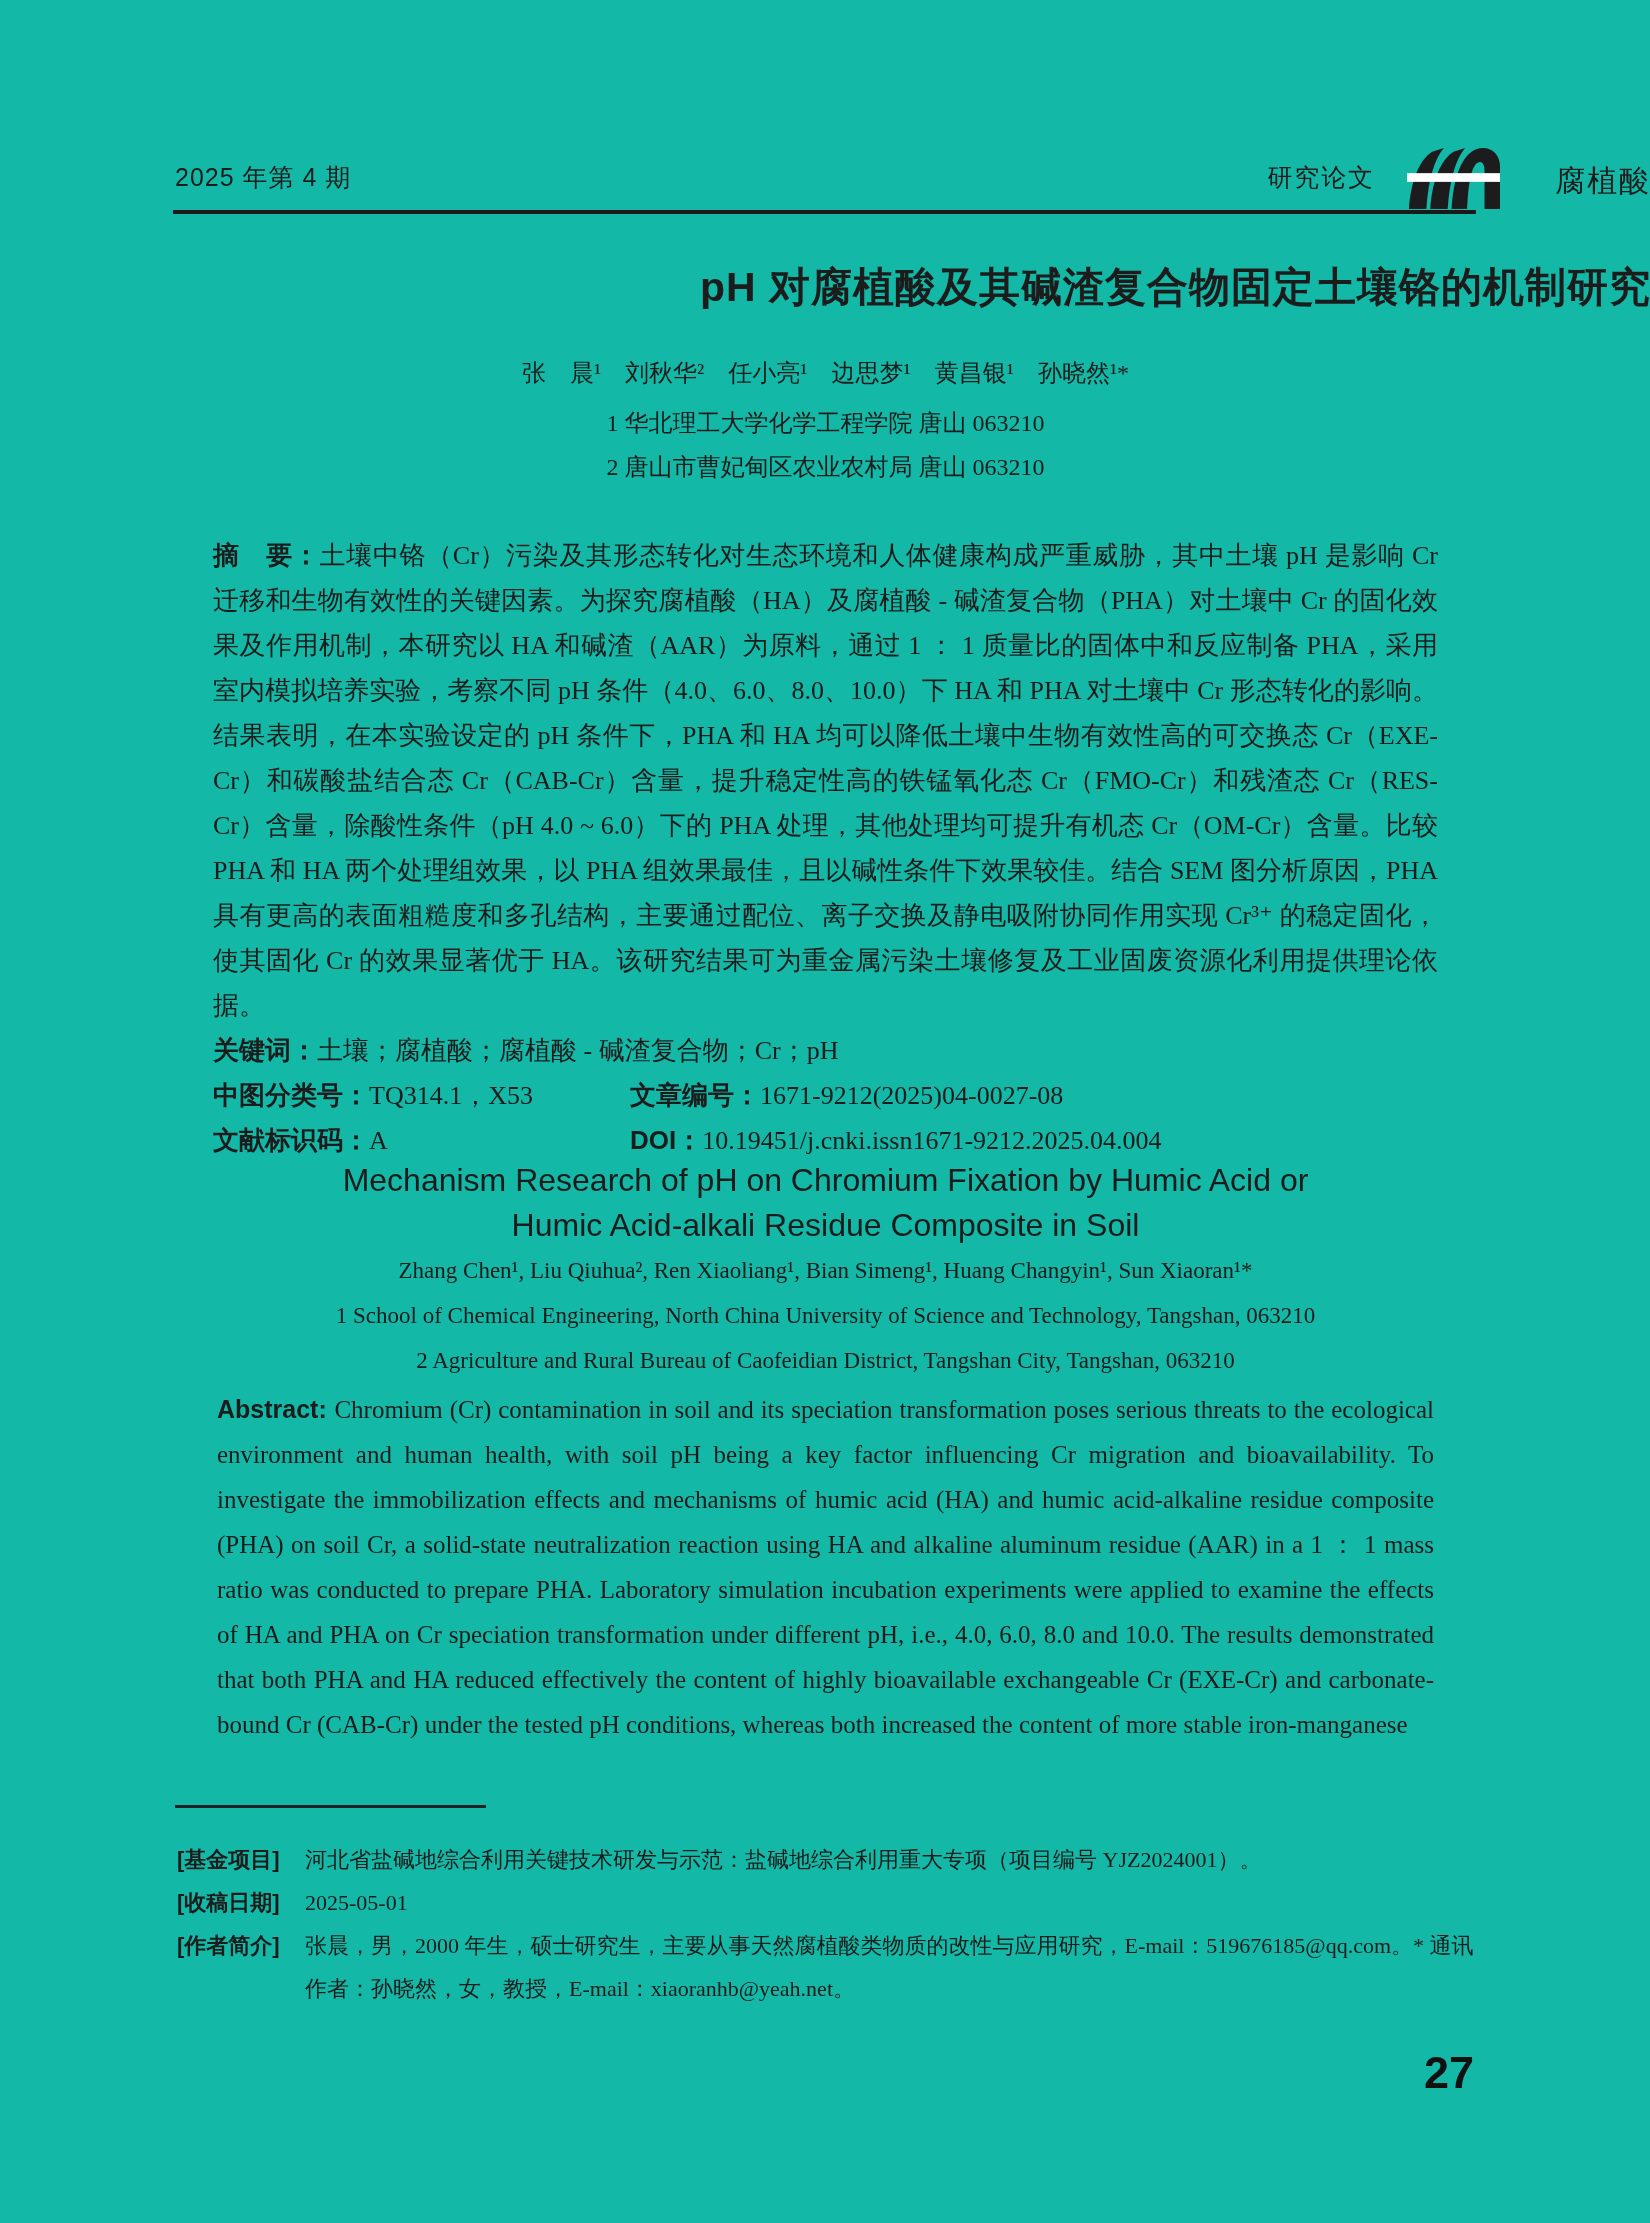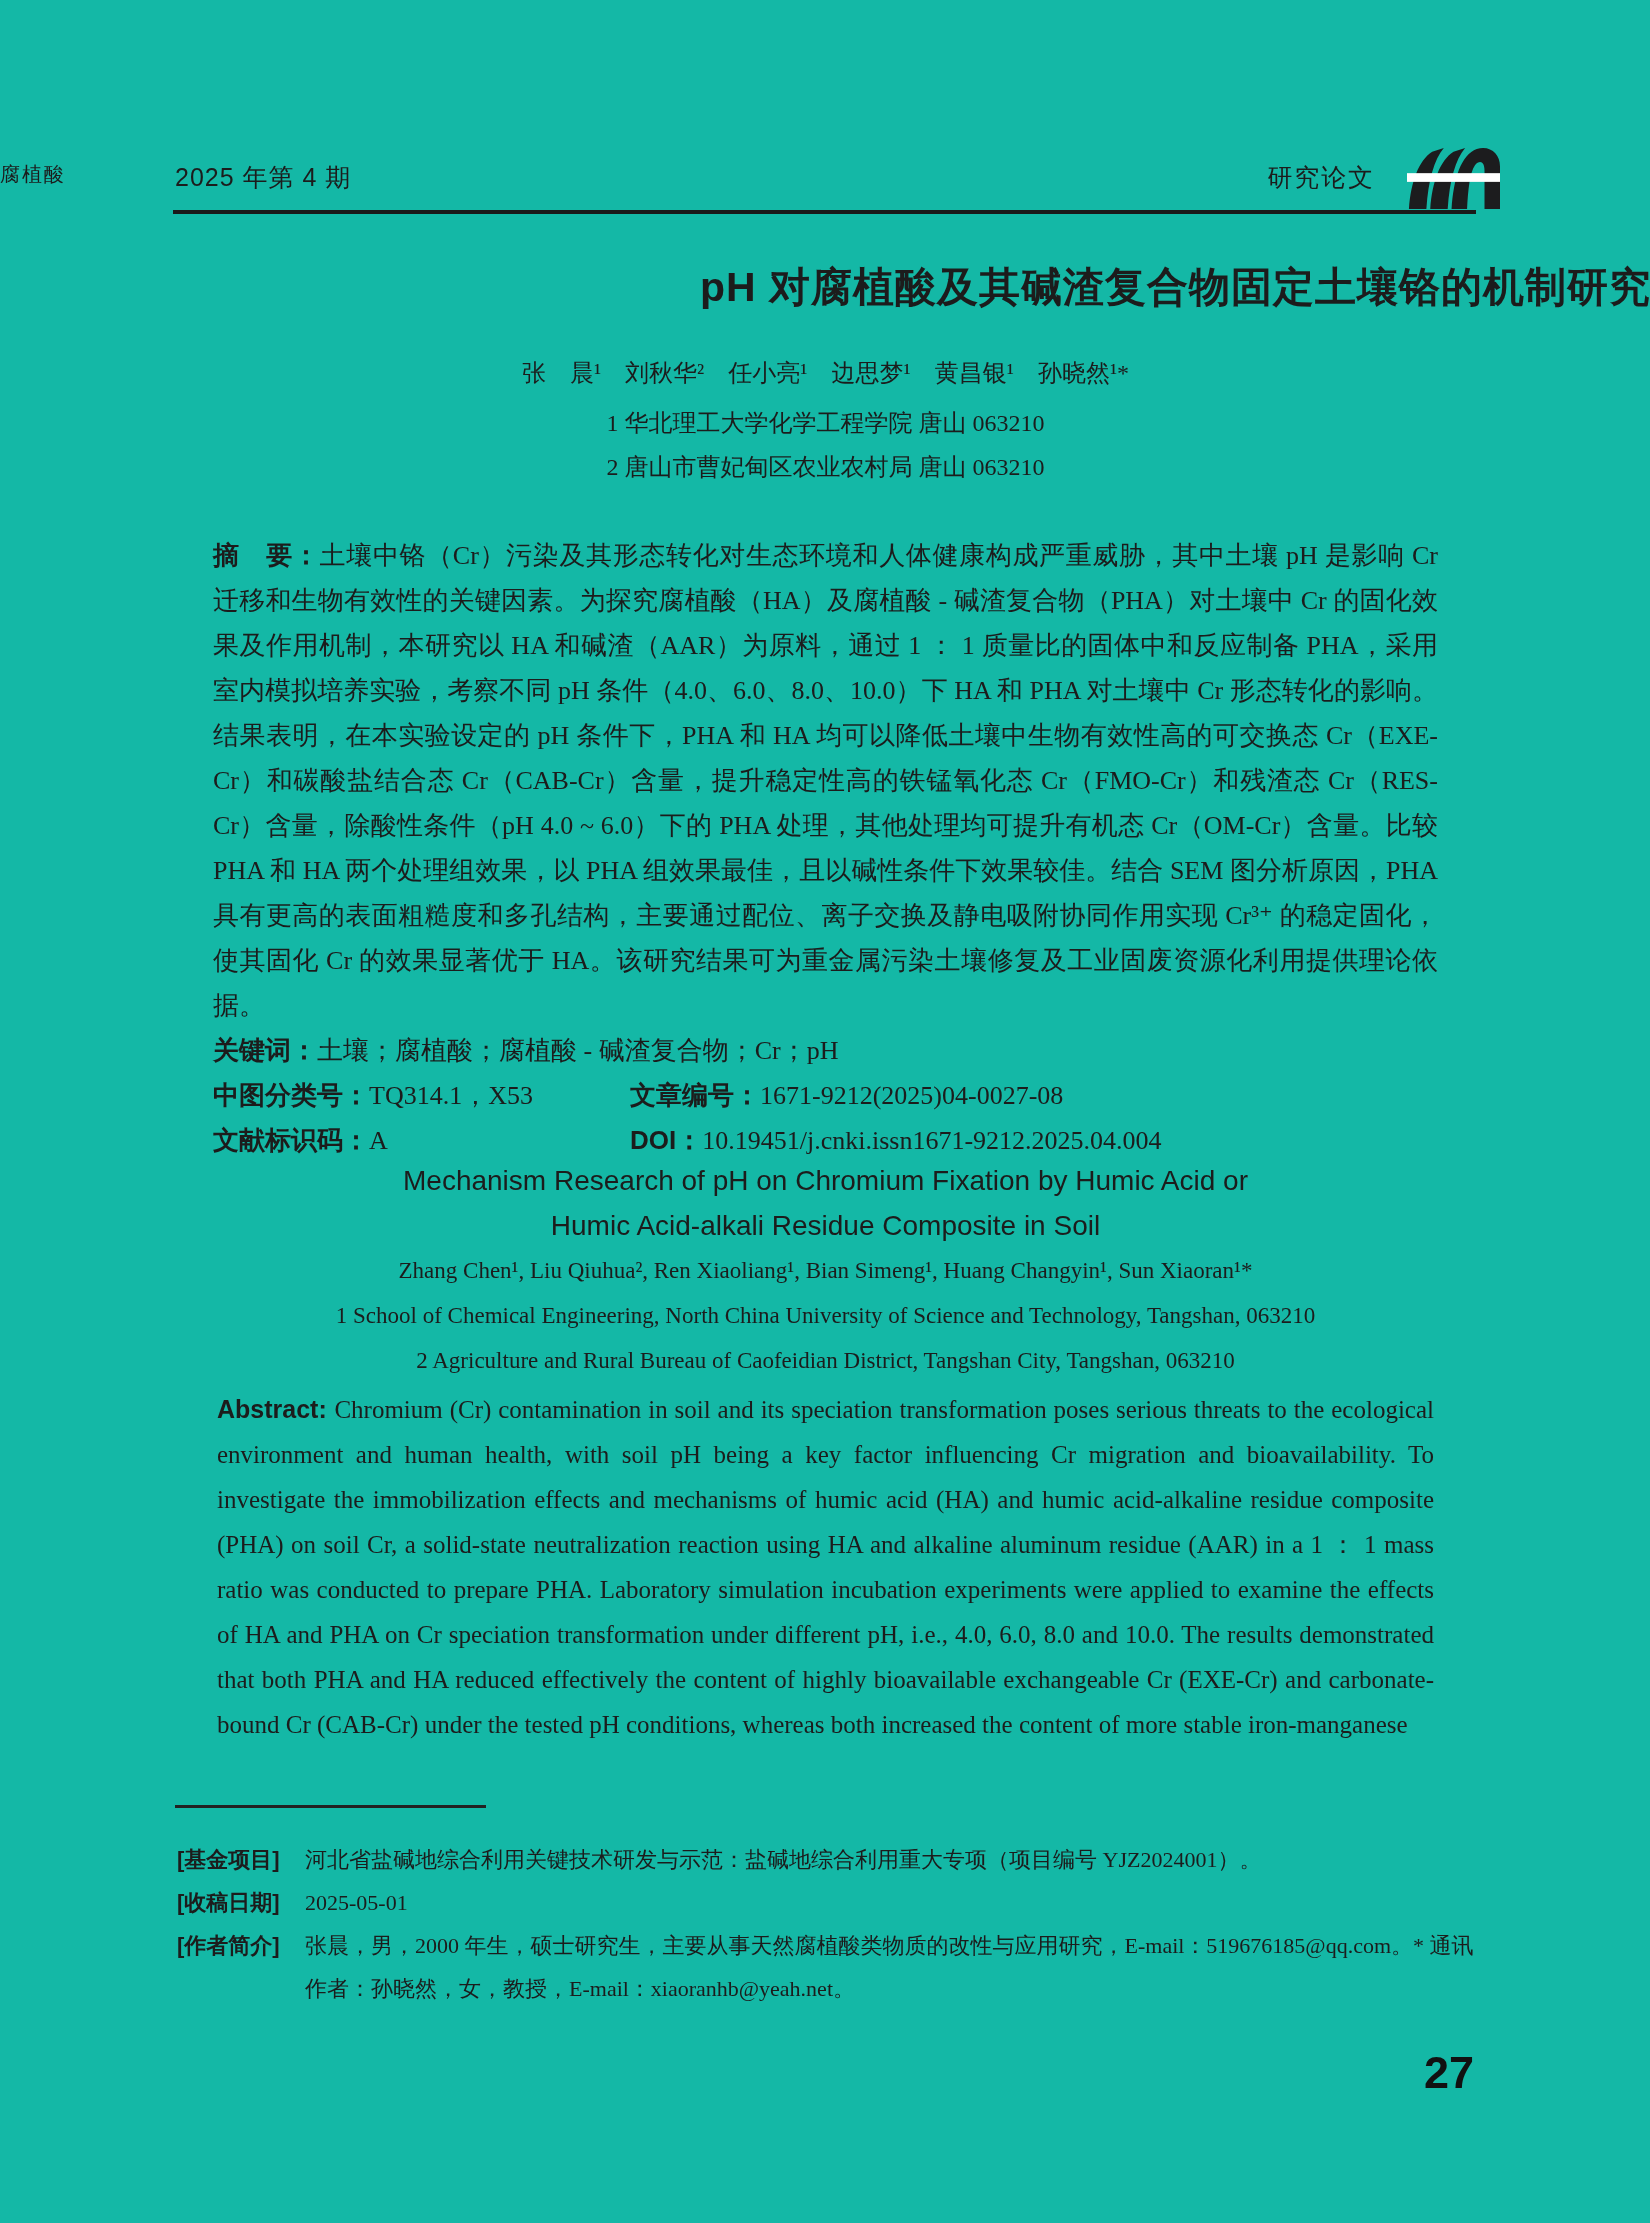--- a/index.html
+++ b/index.html
@@ -8,21 +8,21 @@
     width:1651px;height:2223px;
     background:#14b8a6;
     font-family:"Liberation Serif","DejaVu Serif",serif;
     color:#1c1c1c;
     overflow:hidden;
   }
   .sans{font-family:"Liberation Sans","DejaVu Sans",sans-serif;}
 
   
   .hdr-issue{position:absolute;left:175px;top:161px;font-size:25px;letter-spacing:1px;}
-  .hdr-journal{position:absolute;left:0;right:0;top:161px;text-align:left;font-size:20px;letter-spacing:1.9px;}
+  .hdr-journal{position:absolute;left:0;right:0;top:161px;text-align:right;font-size:30px;letter-spacing:1.9px;}
   .hdr-section{position:absolute;right:276px;top:161px;font-size:25px;letter-spacing:1.9px;}
   .hdr-logo{position:absolute;right:151px;top:147px;width:93px;height:62px;}
   .hdr-rule{position:absolute;left:173px;right:175px;top:210px;height:3.9px;background:#1a1a1a;}
 
   
   .title{position:absolute;left:0;right:0;top:260px;text-align:right;
          font-size:41px;font-weight:700;letter-spacing:1px;}
   .authors{position:absolute;left:0;right:0;top:357px;text-align:center;font-size:24px;}
   .affil-1{position:absolute;left:0;right:0;top:407px;text-align:center;font-size:24px;}
   .affil-2{position:absolute;left:0;right:0;top:451px;text-align:center;font-size:24px;}
@@ -30,21 +30,21 @@
   
   .cn-block{position:absolute;left:213px;width:1225px;top:533px;font-size:26px;line-height:45px;}
   .cn-abstract{margin:0;text-align:justify;}
   .cn-keywords{margin:0;}
   .label-b{font-family:"Liberation Sans","DejaVu Sans",sans-serif;font-weight:700;}
   .meta-row{position:relative;height:45px;}
   .meta-col2{position:absolute;left:417px;top:0;}
 
   
   .en-block{position:absolute;left:213px;width:1225px;top:1158px;font-size:25px;line-height:45px;}
-  .en-title{text-align:center;font-family:"Liberation Sans","DejaVu Sans",sans-serif;font-size:28px;}
+  .en-title{text-align:center;font-family:"Liberation Sans","DejaVu Sans",sans-serif;font-size:32px;}
   .en-authors{text-align:center;font-size:23px;}
   .en-affil{text-align:center;font-size:23px;}
   .en-abstract{margin:4px;text-align:justify;font-size:25px;}
 
   
   .fn-rule{position:absolute;left:175px;top:1805px;width:311px;height:2.9px;background:#222;}
   .fn-block{position:absolute;left:177px;right:175px;top:1838px;font-size:22px;line-height:43px;}
   .footnote{padding-left:128px;}
   .fn-label{display:inline-block;width:128px;margin-left:-128px;
             font-family:"Liberation Sans","DejaVu Sans",sans-serif;font-weight:700;}

